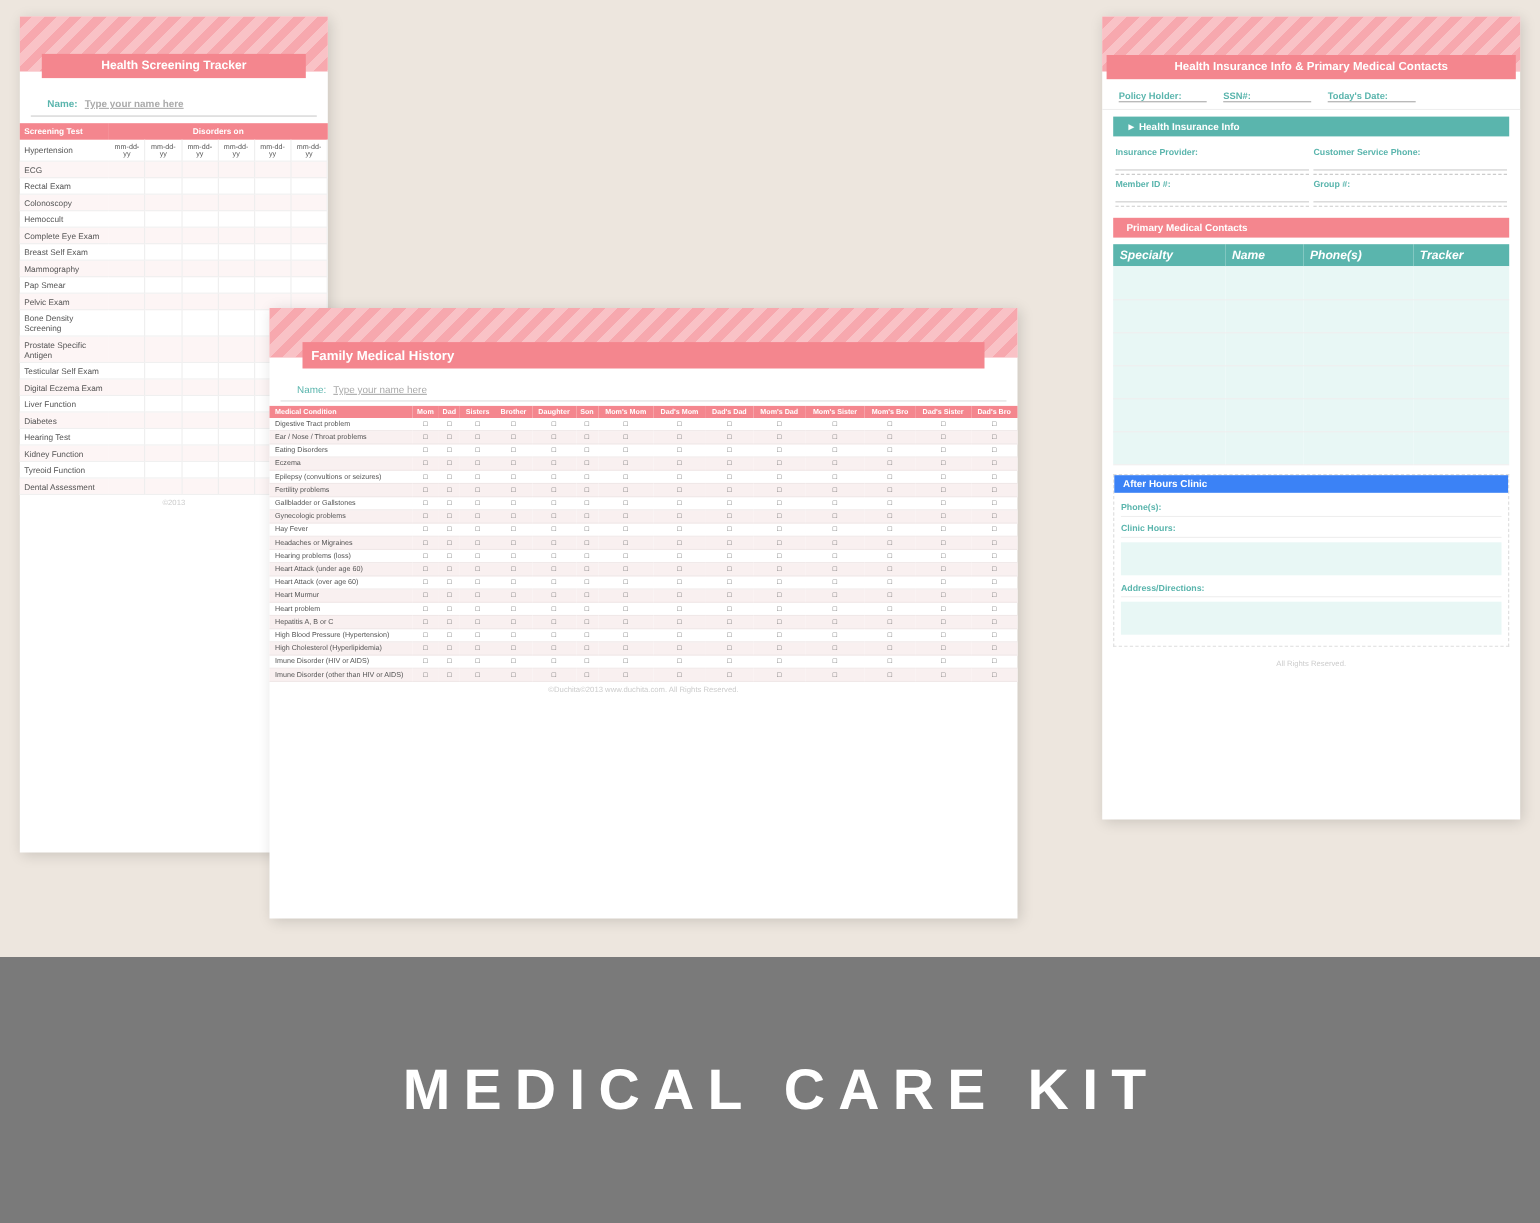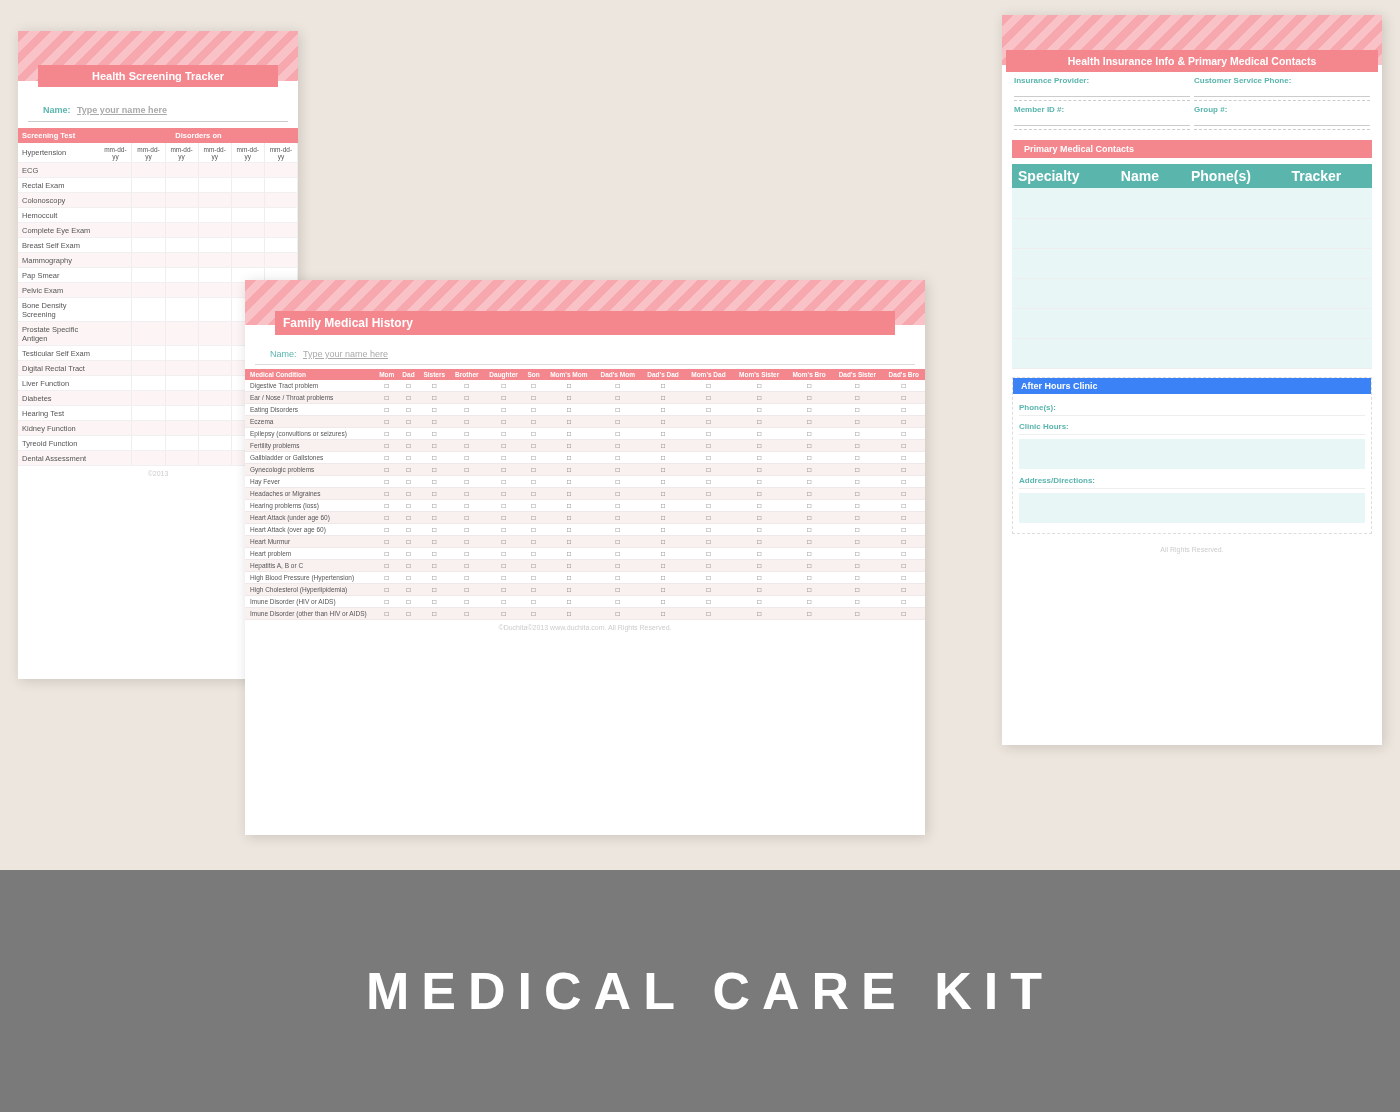--- a/index.html
+++ b/index.html
@@ -63,23 +63,23 @@
         transparent,
         transparent 8px,
         rgba(255,255,255,0.3) 8px,
         rgba(255,255,255,0.3) 16px
       );
     }
 
     
     .card-screening {
       left: 18px;
-      top: 31px;
+      top: 15px;
       width: 280px;
-      height: 648px;
+      height: 760px;
       z-index: 1;
     }
 
     .card-screening .chevron-header {
       height: 50px;
     }
 
     .screening-title {
       background-color: #f4868e;
       color: white;
@@ -300,21 +300,22 @@
     .info-field {
       border-bottom: 1px dashed #ccc;
       padding-bottom: 3px;
     }
     .info-label { font-weight: bold; color: #5ab5ad; }
 
     .contacts-table {
       width: calc(100% - 20px);
       margin: 4px 10px;
       border-collapse: collapse;
-      font-size: 14px;
+      font-size: 11px;
+      font-style: italic;
     }
     .contacts-table th {
       background-color: #5ab5ad;
       color: white;
       padding: 4px 6px;
       text-align: left;
     }
     .contacts-table td {
       padding: 12px 6px 12px;
       border-bottom: 1px solid #eee;
@@ -495,21 +496,21 @@
         <tr>
           <td>Testicular Self Exam</td>
           <td class="date-cell"></td>
           <td class="date-cell"></td>
           <td class="date-cell"></td>
           <td class="date-cell"></td>
           <td class="date-cell"></td>
           <td class="date-cell"></td>
         </tr>
         <tr>
-          <td>Digital Rectal Tract</td>
+          <td>Digital Eczema Exam</td>
           <td class="date-cell"></td>
           <td class="date-cell"></td>
           <td class="date-cell"></td>
           <td class="date-cell"></td>
           <td class="date-cell"></td>
           <td class="date-cell"></td>
         </tr>
         <tr>
           <td>Liver Function</td>
           <td class="date-cell"></td>
@@ -941,21 +942,38 @@
         </tr>
       </tbody>
   </table>
   <div class="copyright">©Duchita©2013 www.duchita.com. All Rights Reserved.</div>
 </div>
 
 <div class="doc-card card-insurance">
   <div class="insurance-chevron"></div>
   <div class="insurance-title">Health Insurance Info &amp; Primary Medical Contacts</div>
 
-
+  <div class="policy-row">
+    <div>
+      <span class="policy-label">Policy Holder:</span>
+      <div class="policy-field"></div>
+    </div>
+    <div>
+      <span class="policy-label">SSN#:</span>
+      <div class="policy-field"></div>
+    </div>
+    <div>
+      <span class="policy-label">Today's Date:</span>
+      <div class="policy-field"></div>
+    </div>
+  </div>
+
+  <div class="section-header">
+    ► <span>Health Insurance Info</span>
+  </div>
 
   <div class="info-grid">
     <div class="info-field">
       <span class="info-label">Insurance Provider:</span>
       <div style="border-bottom:1px solid #ccc; min-height:12px;"></div>
     </div>
     <div class="info-field">
       <span class="info-label">Customer Service Phone:</span>
       <div style="border-bottom:1px solid #ccc; min-height:12px;"></div>
     </div>

